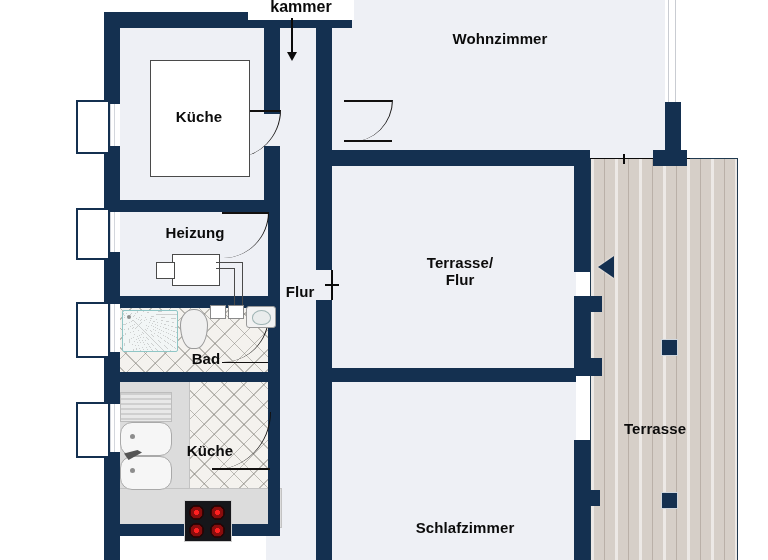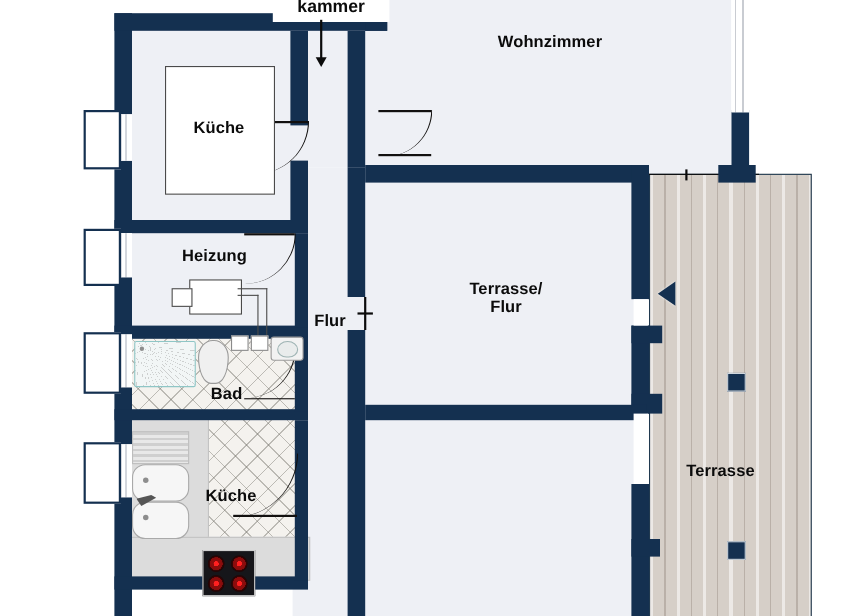--- a/index.html
+++ b/index.html
@@ -247,20 +247,21 @@
 
   <div class="label" style="left:395px;top:254px;width:130px;">Terrasse/
 Flur</div>
 
   <div class="label" style="left:176px;top:350px;width:60px;">Bad</div>
 
   <div class="label" style="left:170px;top:442px;width:80px;">Küche</div>
 
   <div class="label" style="left:605px;top:403px;width:100px;margin-top:17px;">Terrasse</div>
 
+  <div class="label" style="left:390px;top:519px;width:150px;">Schlafzimmer</div>
 
   <div class="callout" style="left:248px;top:-2px;width:94px;height:22px;text-align:center;">
     <span>kammer</span>
   </div>
   <div class="arrow-line" style="left:291px;top:18px;height:38px;"></div>
   <div class="arrow-head" style="left:287px;top:52px;"></div>
 
 </div>
 
 </body></html>

